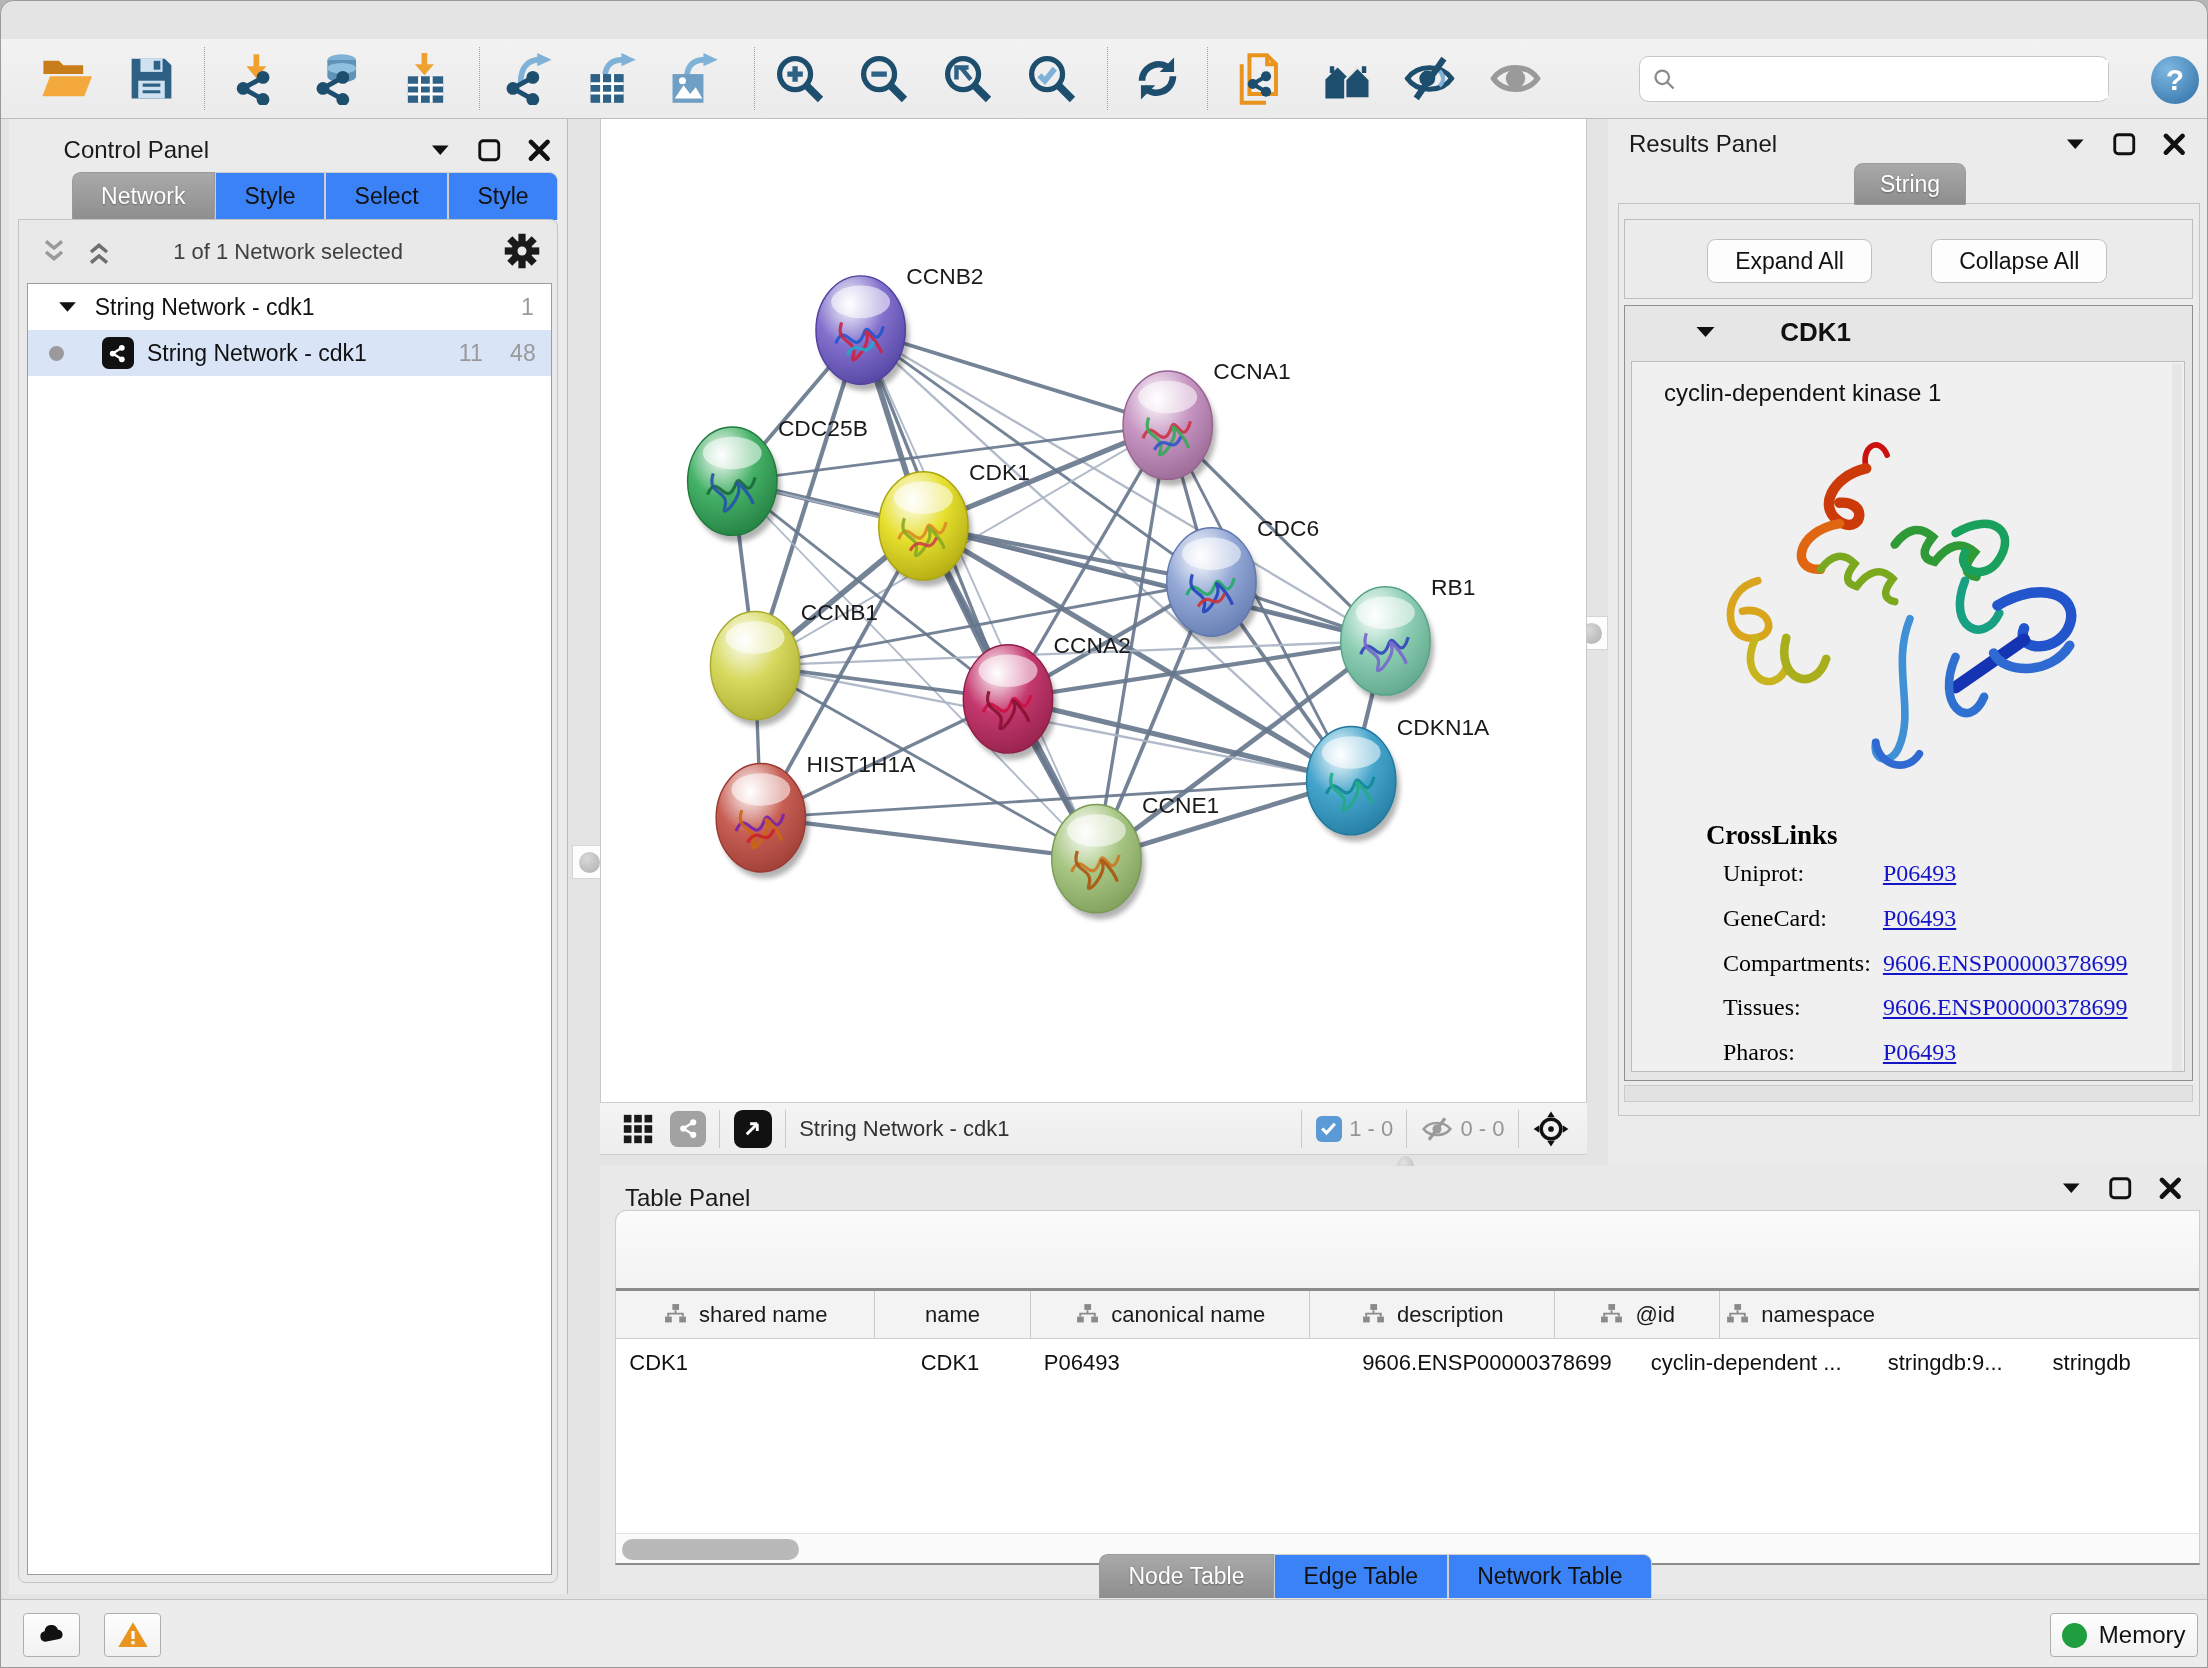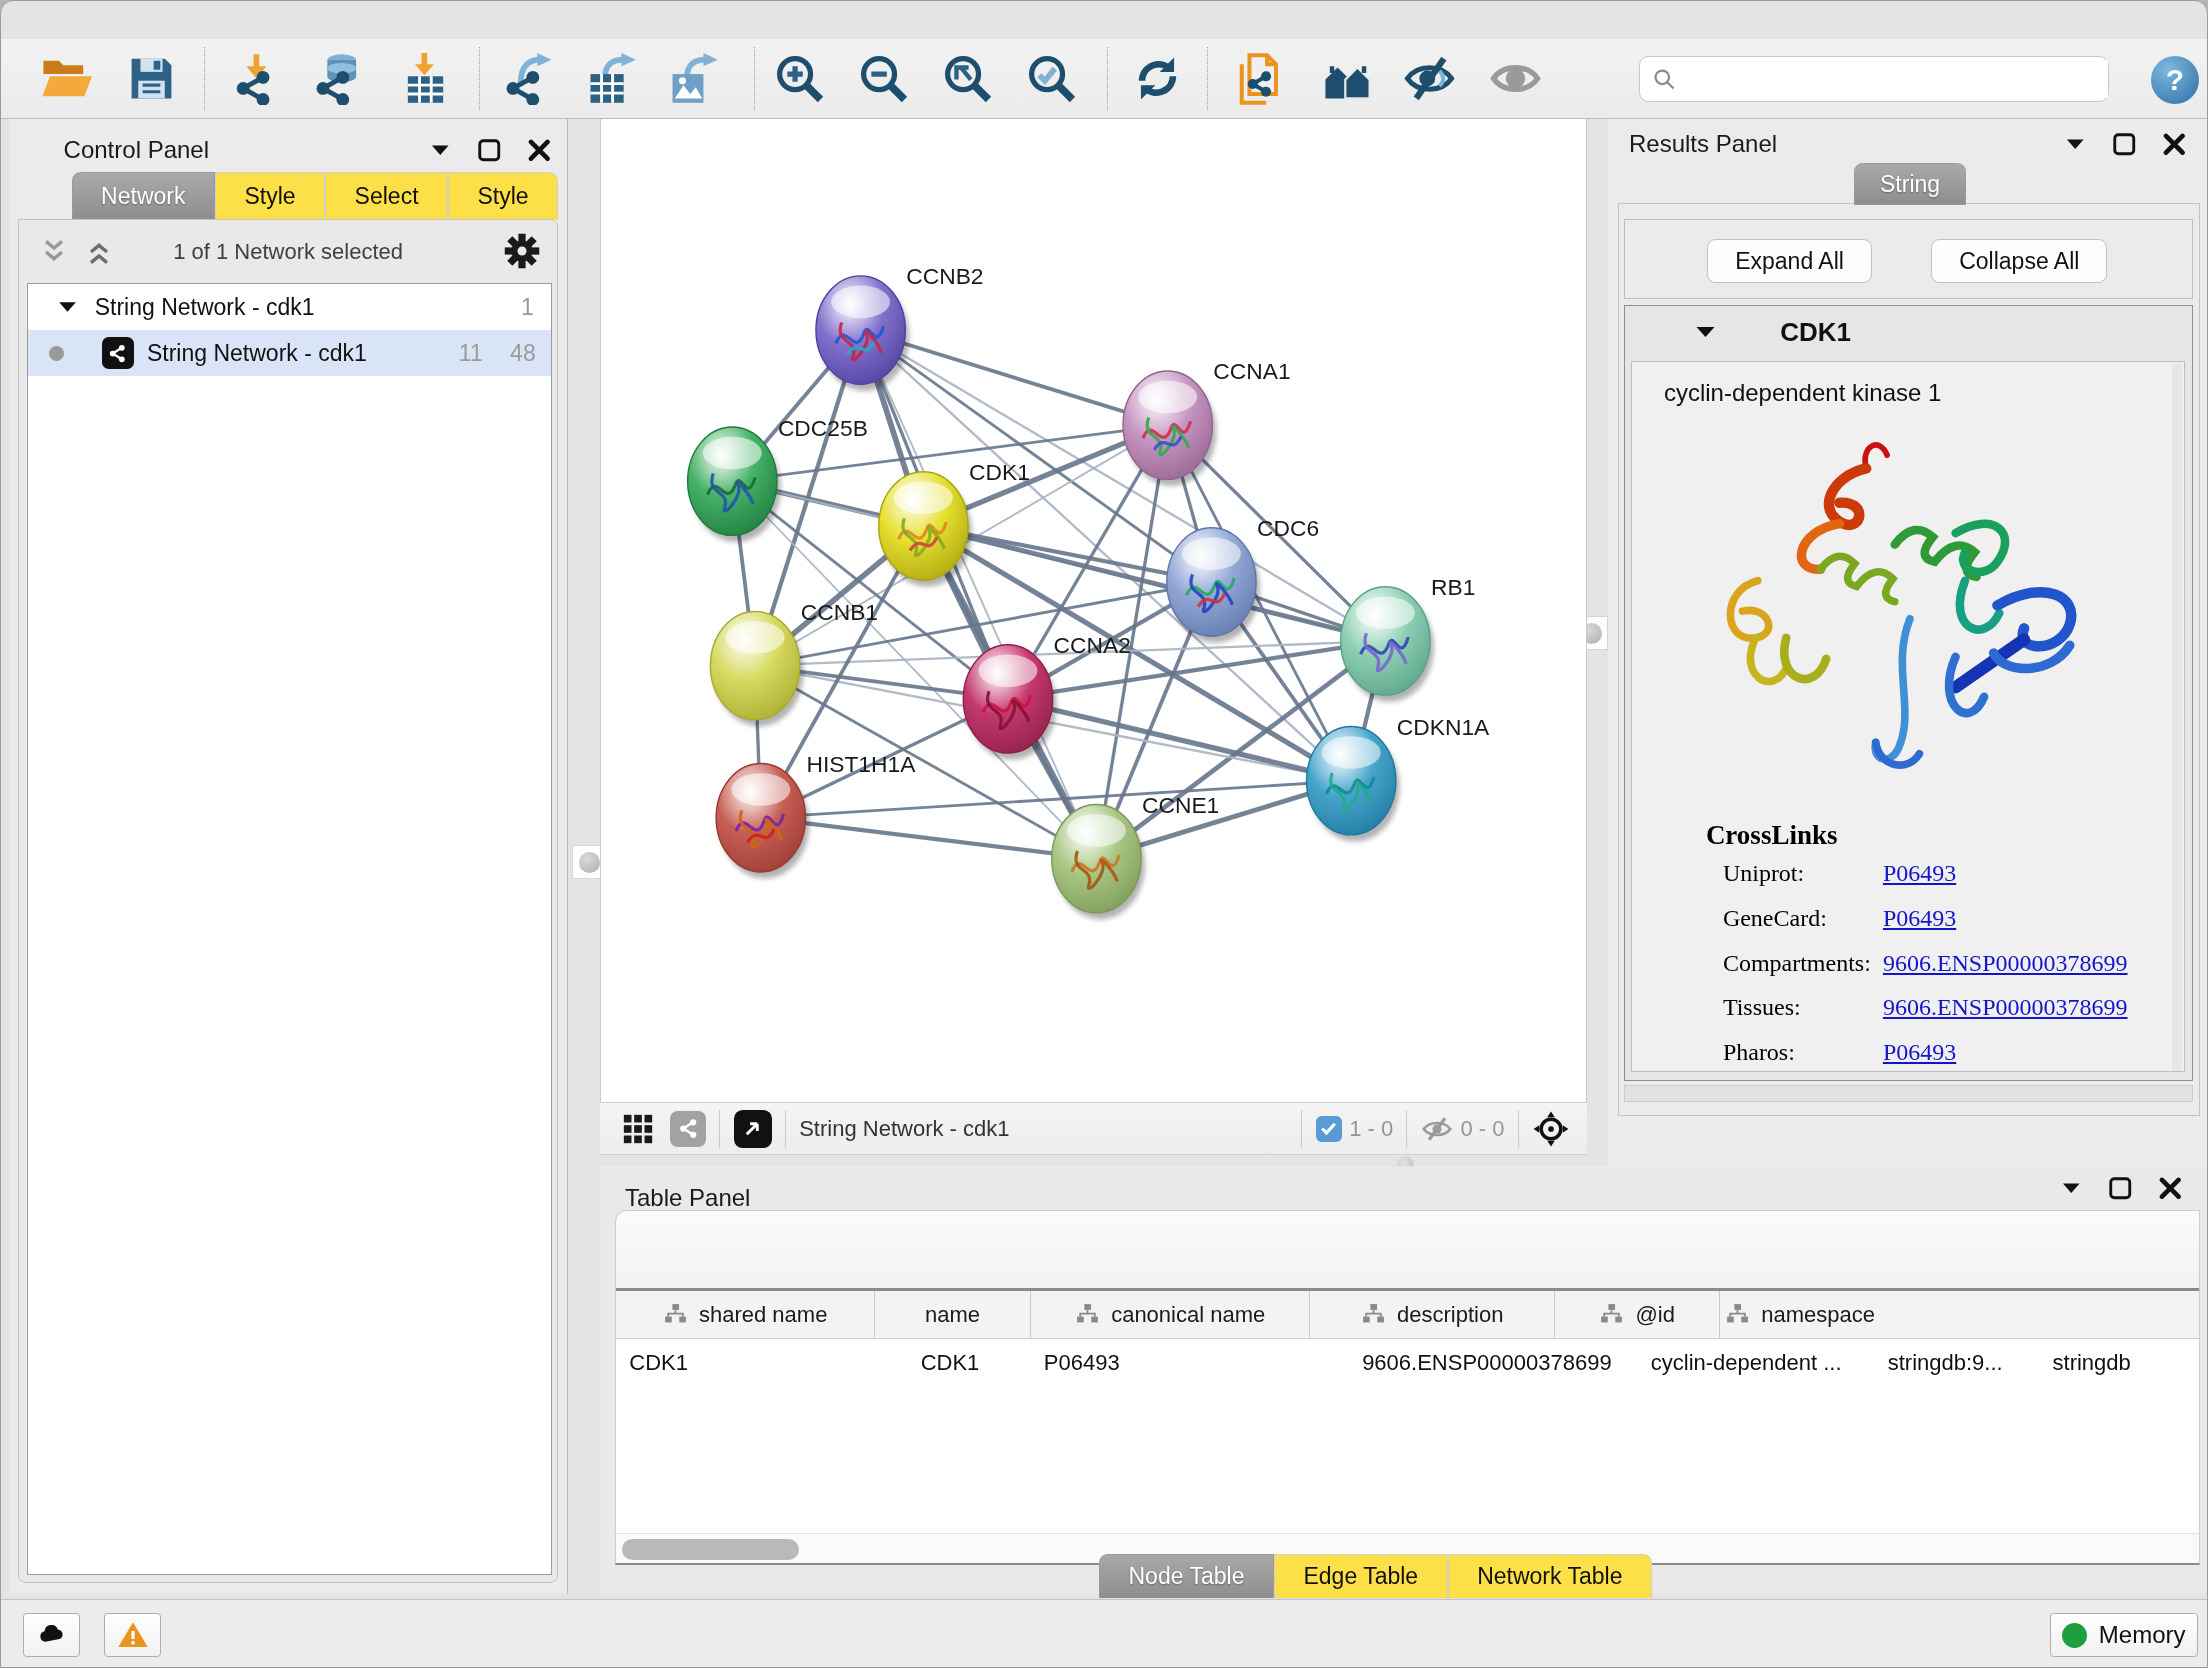--- a/index.html
+++ b/index.html
@@ -24,21 +24,21 @@
   
   .panel-title { font-size:24px; color:#1a1a1a; }
   .panel-ctl { display:flex; gap:21px; align-items:center; }
   .panel-ctl svg { width:28.5px; height:28.5px; }
 
   
   .control-panel { position:absolute; left:7.6px; top:118px; width:559px; height:1475px; background:#ebebeb; border-right:1.9px solid #b9b9b9; }
   .cp-head { position:absolute; left:55px; top:17px; }
   .cp-ctls { position:absolute; right:13.3px; top:17px; }
   .cp-tabs { position:absolute; left:63px; top:53px; height:48px; display:flex; }
-  .tab { height:48px; padding:0 28.5px; display:flex; align-items:center; font-size:23px; background:#fde047; border:1px solid #cfcfcf; border-bottom:none; color:#111; }
+  .tab { height:48px; padding:0 28.5px; display:flex; align-items:center; font-size:23px; background:#3b82f6; border:1px solid #cfcfcf; border-bottom:none; color:#111; }
   .tab.first { border-radius:8.6px 0 0 0; }
   .tab.last { border-radius:0 8.6px 0 0; }
   .tab.sel { background:linear-gradient(#a9a9a9,#8e8e8e); color:#fff; text-shadow:0 1px 1.9px rgba(0,0,0,.35); border-color:#9a9a9a; }
   .cp-box { position:absolute; left:9.5px; top:100px; width:540px; height:1364px; background:#e9e9e9; border:1px solid #c3c3c3; border-radius:0 7.6px 7.6px 7.6px; }
   .cp-toolbar { position:absolute; left:0; top:0; width:100%; height:63px; display:flex; align-items:center; }
   .cp-status { position:absolute; left:0; width:100%; text-align:center; font-size:22px; color:#404040; }
   .cp-list { position:absolute; left:7.6px; top:63px; width:525px; height:1292px; background:#fff; border:1px solid #9c9c9c; }
   .tree-row { position:relative; height:46px; display:flex; align-items:center; font-size:23px; color:#111; }
   .tree-row .count { position:absolute; font-size:23px; color:#9a9a9a; }
   .tree-row.sel { background:#d9e5f6; }

